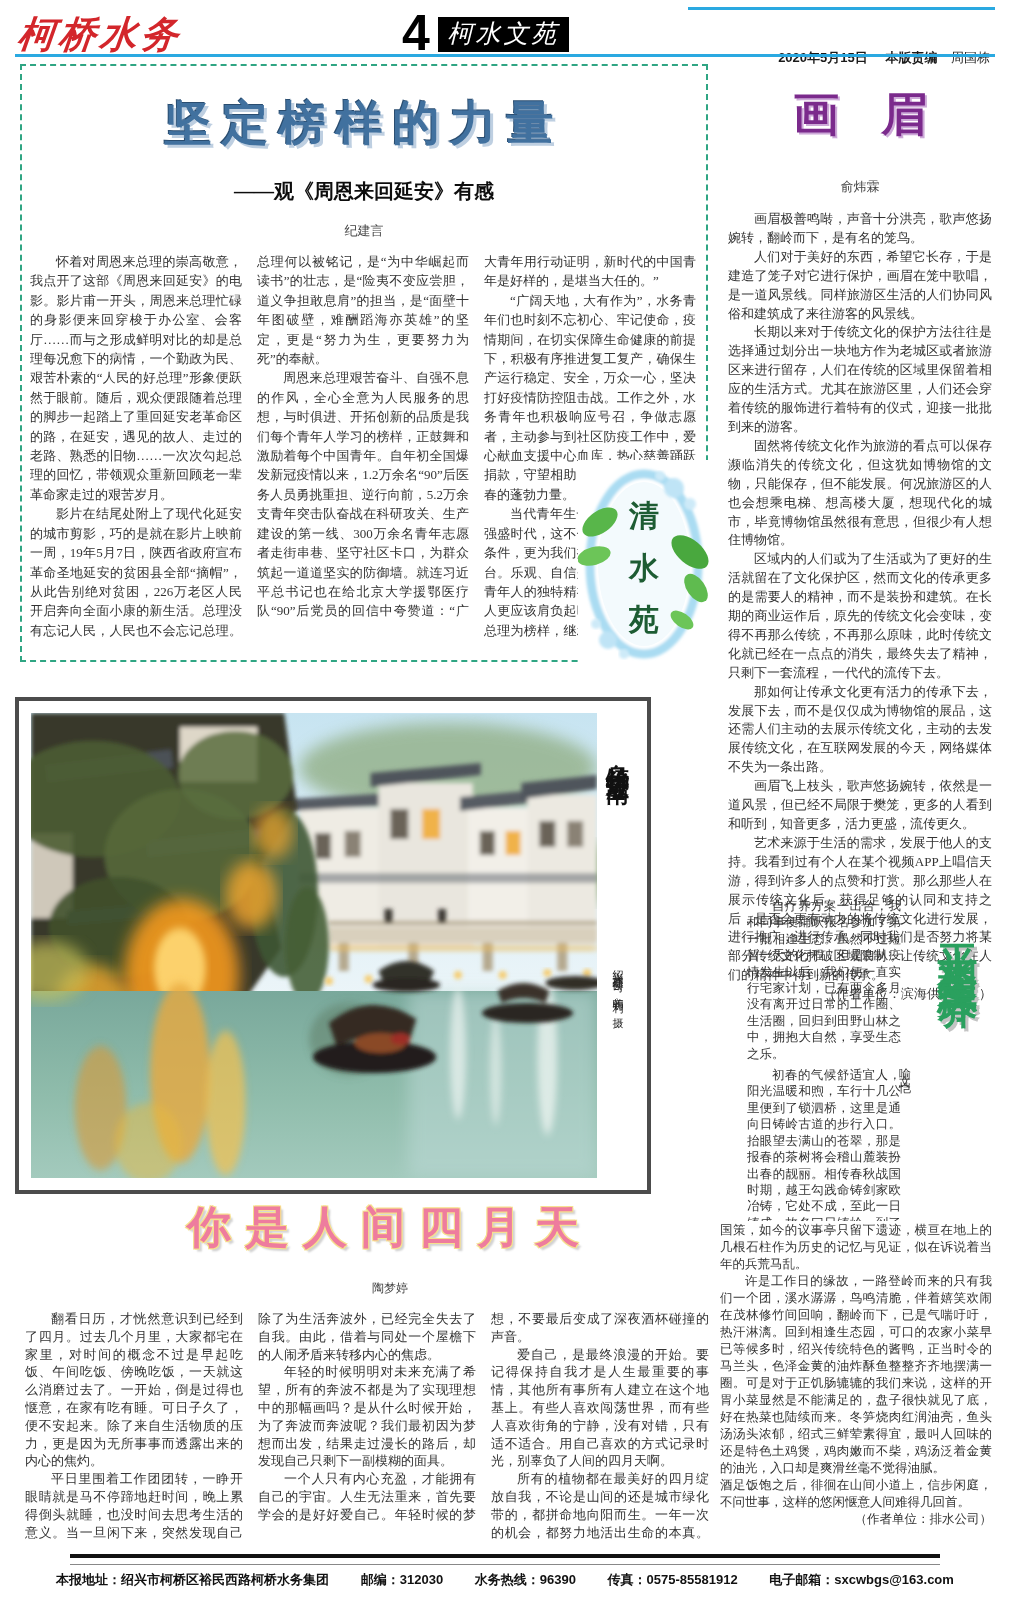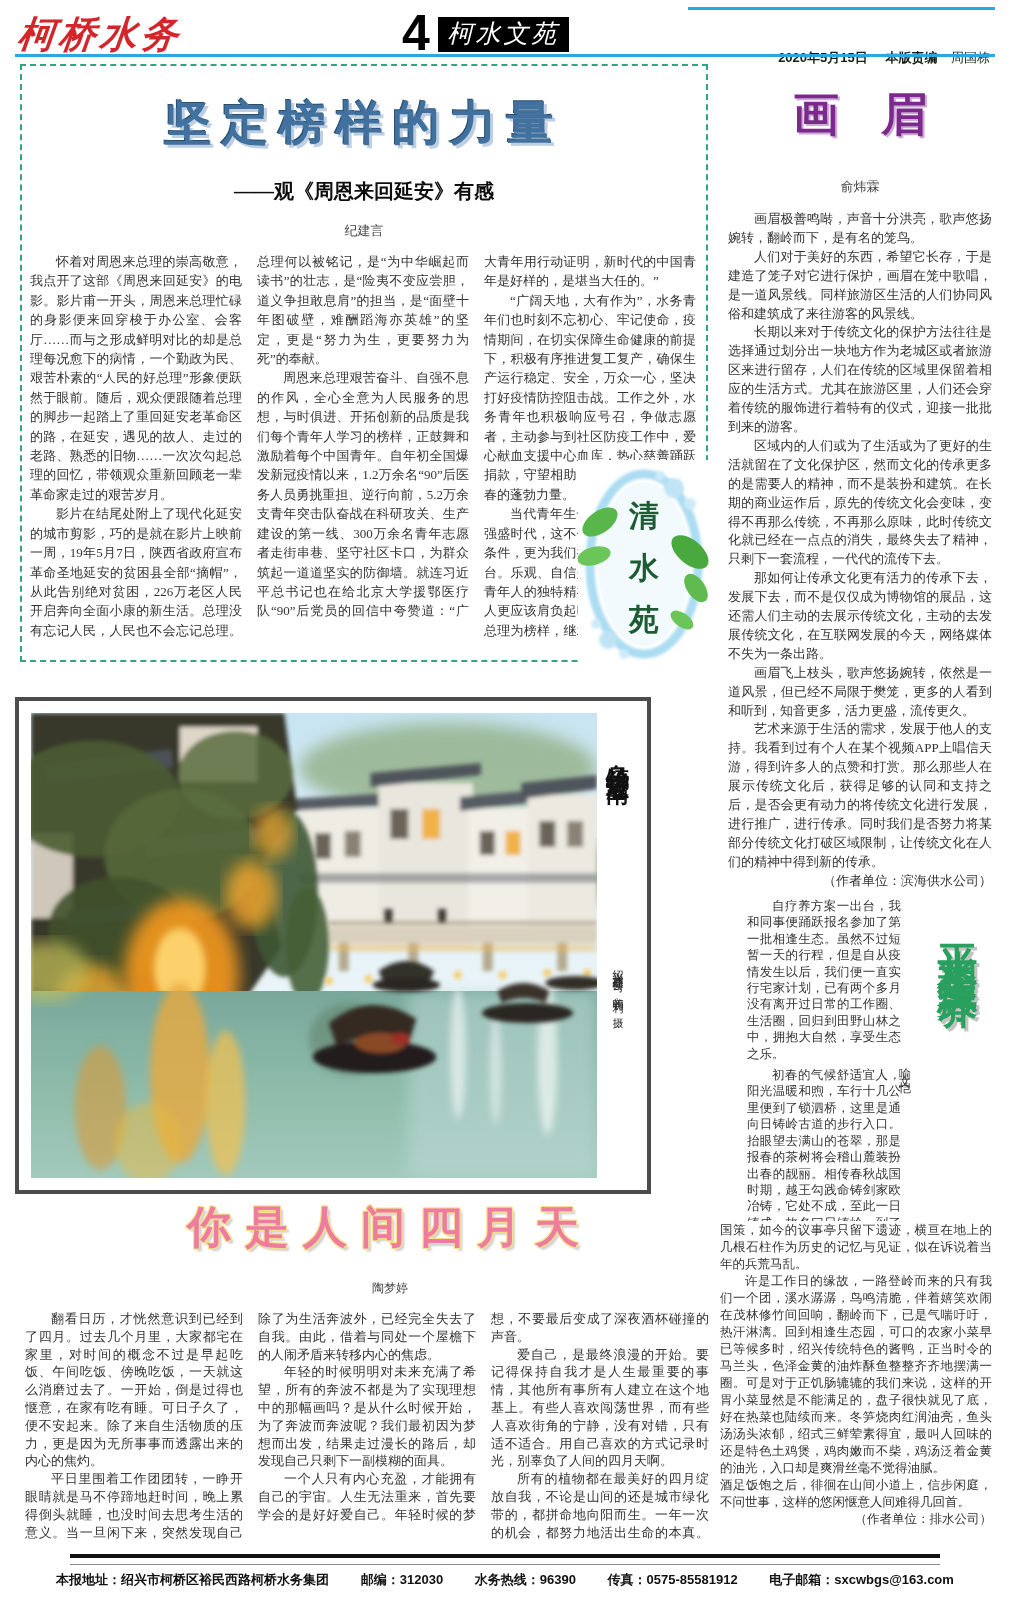--- a/index.html
+++ b/index.html
@@ -140,20 +140,21 @@
     
   </div>
 
   <div class="abs huamei">
     <div class="huamei-title">画眉</div>
     <div class="huamei-author">俞炜霖</div>
     <div class="huamei-body">
       <p>画眉极善鸣啭，声音十分洪亮，歌声悠扬婉转，翻岭而下，是有名的笼鸟。</p>
       <p>人们对于美好的东西，希望它长存，于是建造了笼子对它进行保护，画眉在笼中歌唱，是一道风景线。同样旅游区生活的人们协同风俗和建筑成了来往游客的风景线。</p>
       <p>长期以来对于传统文化的保护方法往往是选择通过划分出一块地方作为老城区或者旅游区来进行留存，人们在传统的区域里保留着相应的生活方式。尤其在旅游区里，人们还会穿着传统的服饰进行着特有的仪式，迎接一批批到来的游客。</p>
+      <p>固然将传统文化作为旅游的看点可以保存濒临消失的传统文化，但这犹如博物馆的文物，只能保存，但不能发展。何况旅游区的人也会想乘电梯、想高楼大厦，想现代化的城市，毕竟博物馆虽然很有意思，但很少有人想住博物馆。</p>
       <p>区域内的人们或为了生活或为了更好的生活就留在了文化保护区，然而文化的传承更多的是需要人的精神，而不是装扮和建筑。在长期的商业运作后，原先的传统文化会变味，变得不再那么传统，不再那么原味，此时传统文化就已经在一点点的消失，最终失去了精神，只剩下一套流程，一代代的流传下去。</p>
       <p>那如何让传承文化更有活力的传承下去，发展下去，而不是仅仅成为博物馆的展品，这还需人们主动的去展示传统文化，主动的去发展传统文化，在互联网发展的今天，网络媒体不失为一条出路。</p>
       <p>画眉飞上枝头，歌声悠扬婉转，依然是一道风景，但已经不局限于樊笼，更多的人看到和听到，知音更多，活力更盛，流传更久。</p>
       <p>艺术来源于生活的需求，发展于他人的支持。我看到过有个人在某个视频APP上唱信天游，得到许多人的点赞和打赏。那么那些人在展示传统文化后，获得足够的认同和支持之后，是否会更有动力的将传统文化进行发展，进行推广，进行传承。同时我们是否努力将某部分传统文化打破区域限制，让传统文化在人们的精神中得到新的传承。</p>
       <p class="attr">（作者单位：滨海供水公司）</p>
     </div>
   </div>
 
   <div class="abs photo-block">
     <div class="photo-area">

